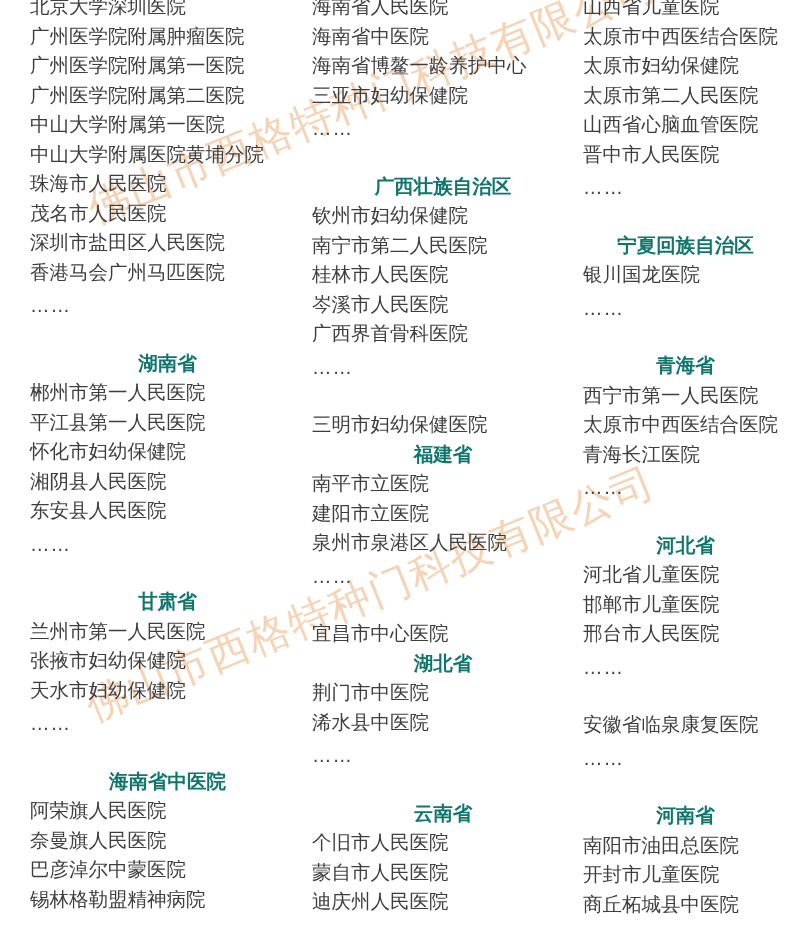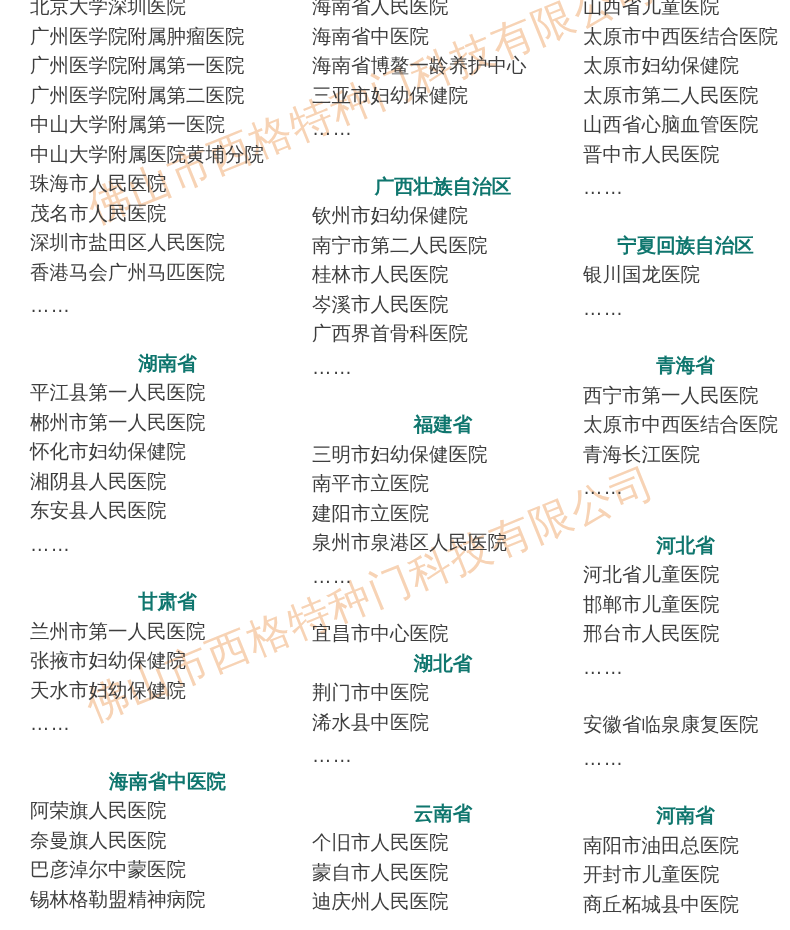--- a/index.html
+++ b/index.html
@@ -79,22 +79,22 @@
           <div class="row">中山大学附属第一医院</div>
           <div class="row">中山大学附属医院黄埔分院</div>
           <div class="row">珠海市人民医院</div>
           <div class="row">茂名市人民医院</div>
           <div class="row">深圳市盐田区人民医院</div>
           <div class="row">香港马会广州马匹医院</div>
           <div class="row ellipsis-row">……</div>
         </div>
         <div class="section">
           <div class="row province-header">湖南省</div>
+          <div class="row">郴州市第一人民医院</div>
           <div class="row">平江县第一人民医院</div>
-          <div class="row">郴州市第一人民医院</div>
           <div class="row">怀化市妇幼保健院</div>
           <div class="row">湘阴县人民医院</div>
           <div class="row">东安县人民医院</div>
           <div class="row ellipsis-row">……</div>
         </div>
         <div class="section">
           <div class="row province-header">甘肃省</div>
           <div class="row">兰州市第一人民医院</div>
           <div class="row">张掖市妇幼保健院</div>
           <div class="row">天水市妇幼保健院</div>
@@ -119,22 +119,22 @@
         <div class="section">
           <div class="row province-header">广西壮族自治区</div>
           <div class="row">钦州市妇幼保健院</div>
           <div class="row">南宁市第二人民医院</div>
           <div class="row">桂林市人民医院</div>
           <div class="row">岑溪市人民医院</div>
           <div class="row">广西界首骨科医院</div>
           <div class="row ellipsis-row">……</div>
         </div>
         <div class="section">
+          <div class="row">三明市妇幼保健医院</div>
           <div class="row province-header">福建省</div>
-          <div class="row">三明市妇幼保健医院</div>
           <div class="row">南平市立医院</div>
           <div class="row">建阳市立医院</div>
           <div class="row">泉州市泉港区人民医院</div>
           <div class="row ellipsis-row">……</div>
         </div>
         <div class="section">
           <div class="row">宜昌市中心医院</div>
           <div class="row province-header">湖北省</div>
           <div class="row">荆门市中医院</div>
           <div class="row">浠水县中医院</div>

